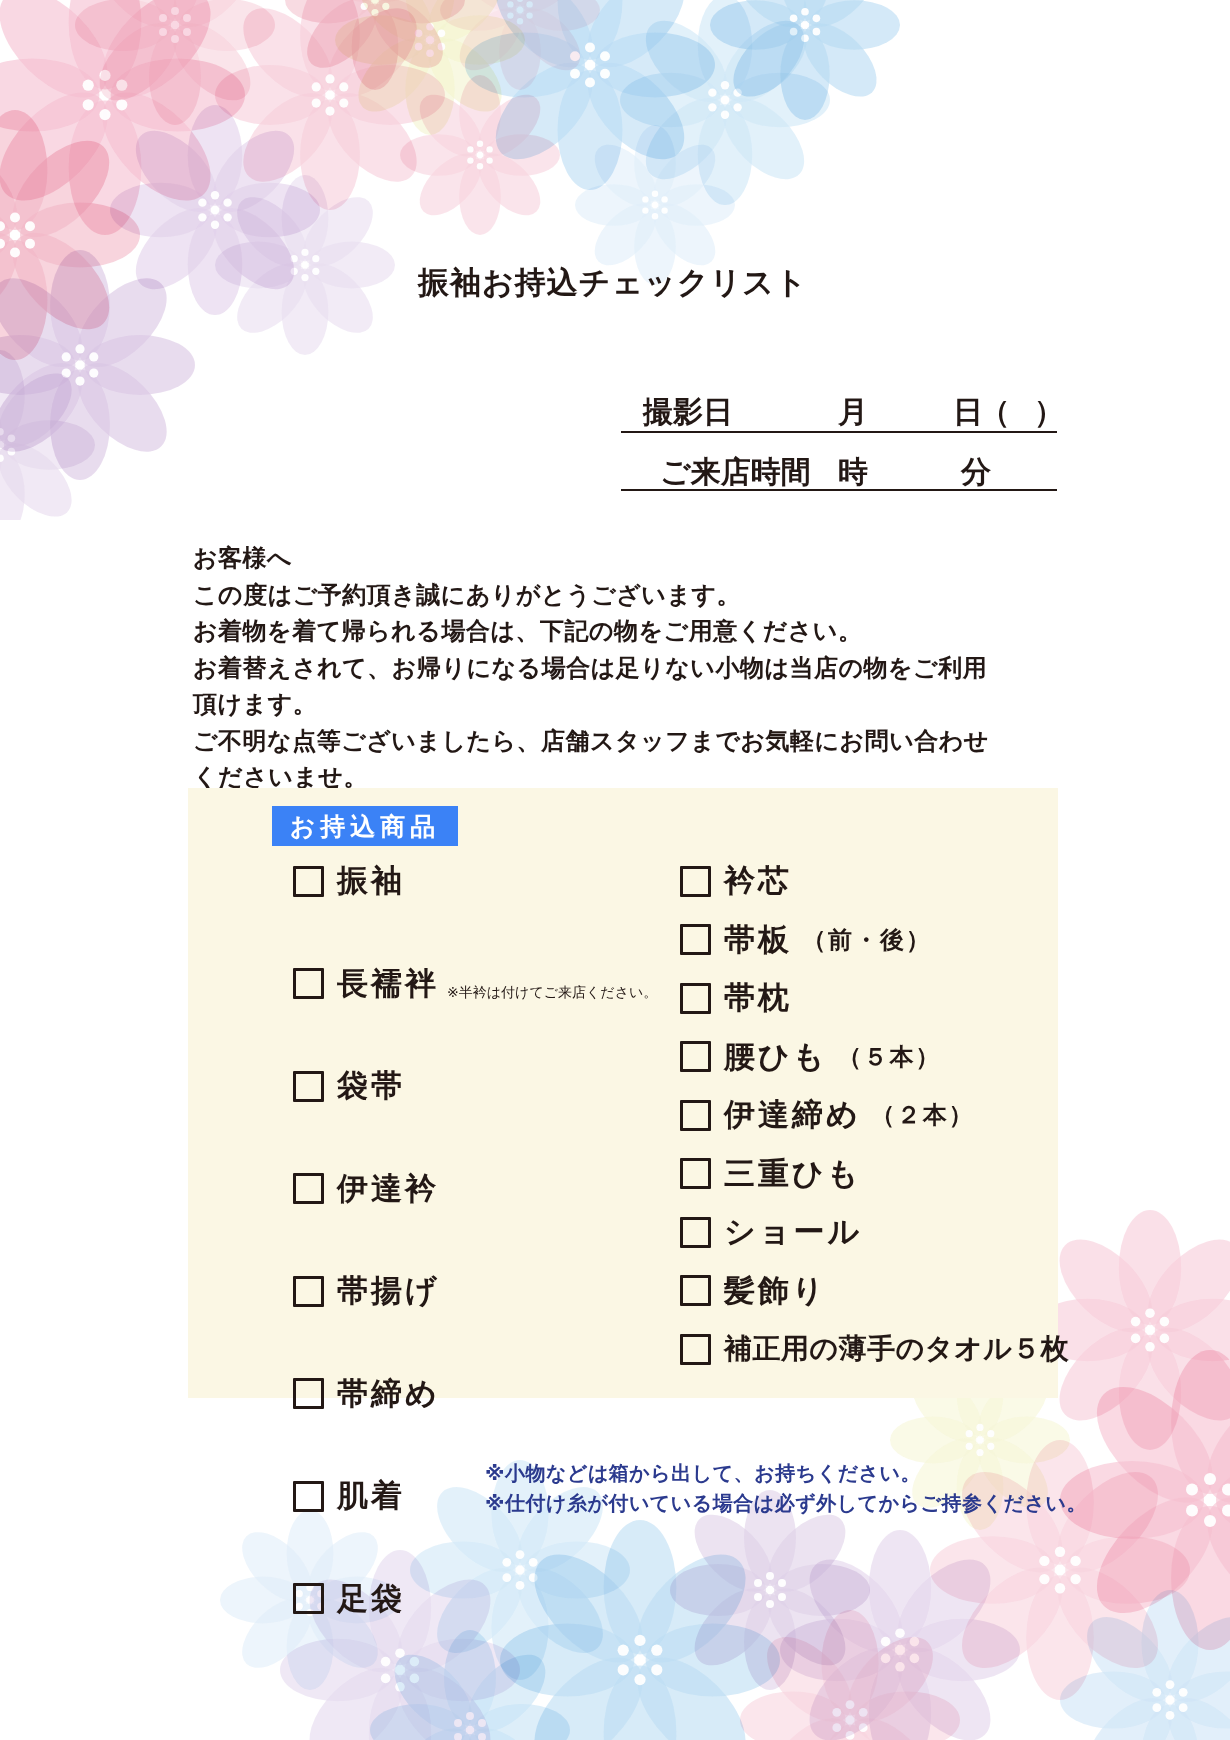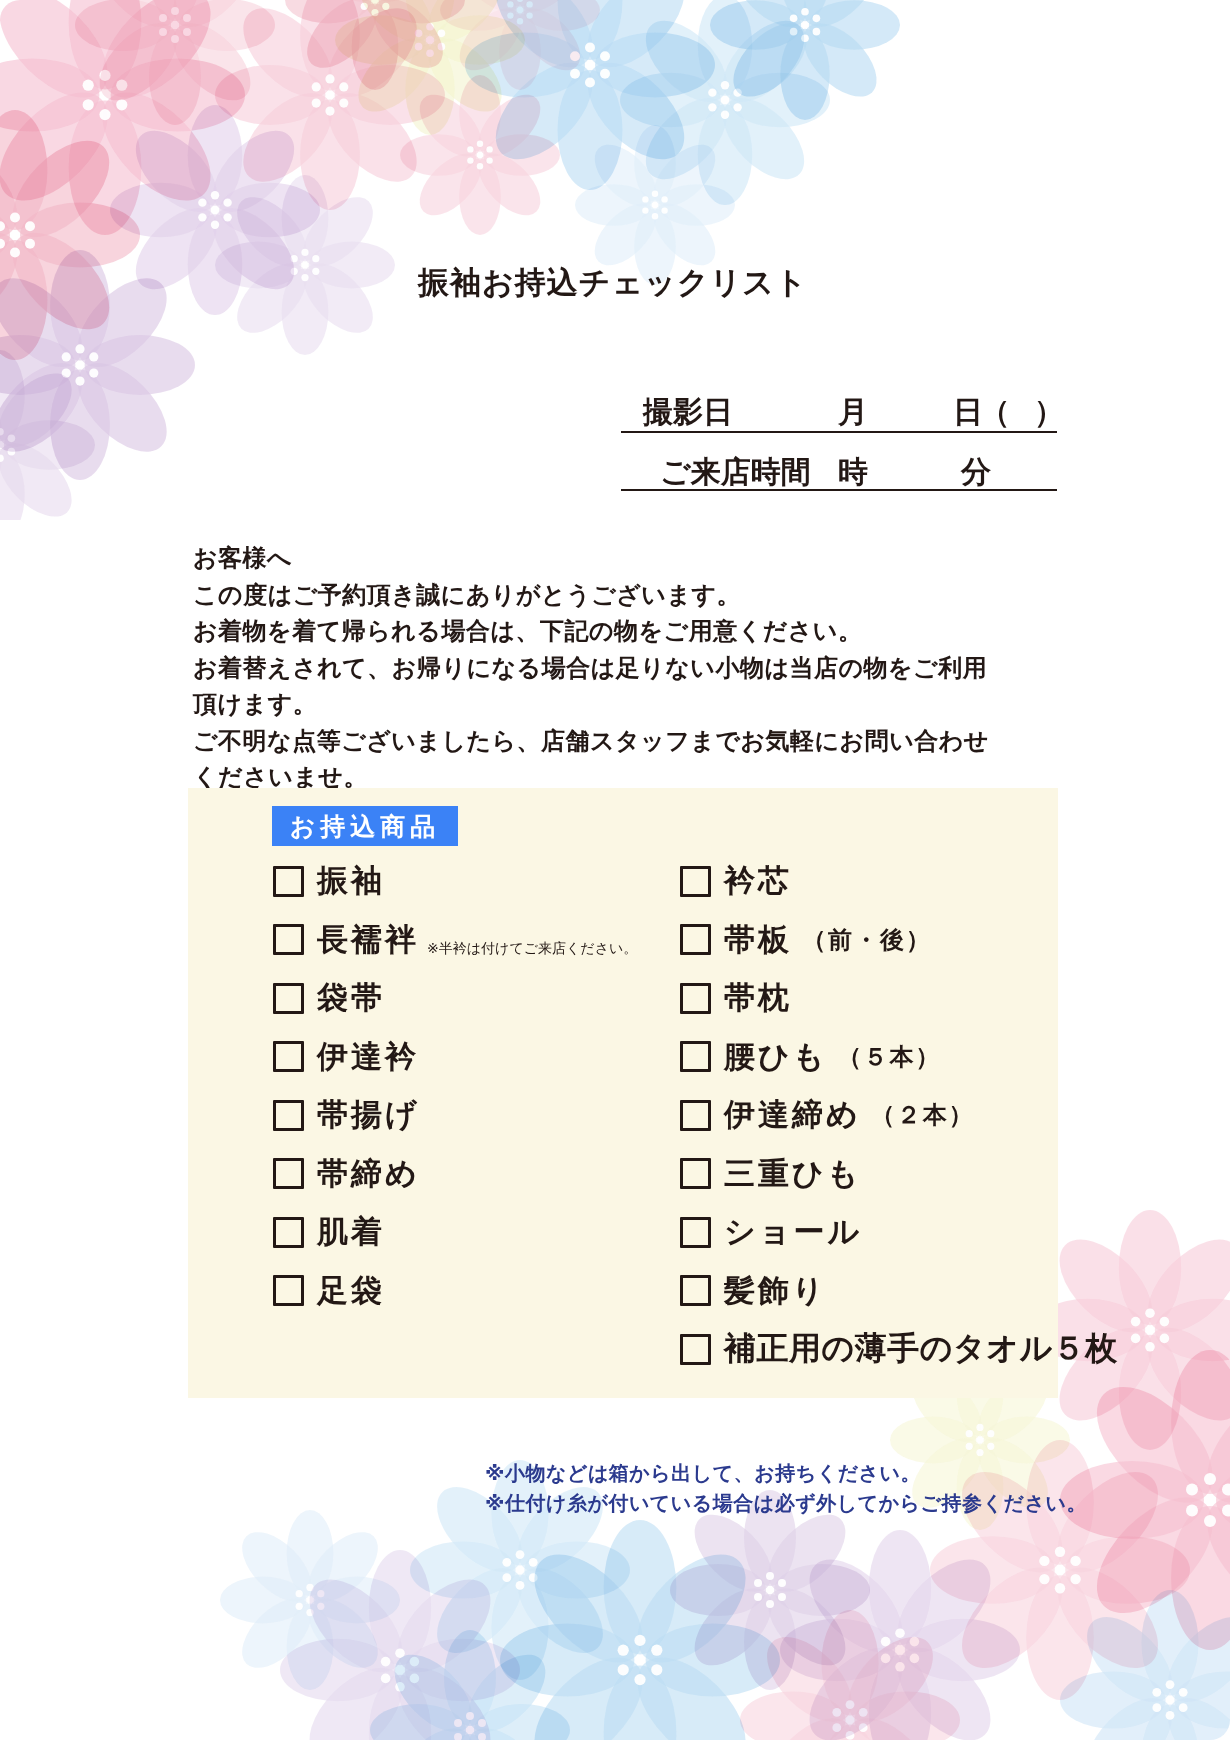--- a/index.html
+++ b/index.html
@@ -1,43 +1,43 @@
 <!DOCTYPE html>
 <html><head>
 <meta charset="utf-8">
 <style>
   html,body{margin:0;padding:0;}
   body{width:1230px;height:1740px;background:#ffffff;font-family:"DejaVu Sans",sans-serif;color:#231815;}
-  .page{position:relative;width:1230px;height:1740px;overflow:hidden;background:#ffffff;border-radius:20px;}
+  .page{position:relative;width:1230px;height:1740px;overflow:hidden;background:#ffffff;}
 
   .flowers{position:absolute;pointer-events:none;}
   .flowers use{mix-blend-mode:multiply;}
   #flowers-top{left:0;top:0;}
   #flowers-bottom{left:0;top:1210px;}
 
   .page-title{position:absolute;left:418px;top:262px;font-size:31px;font-weight:900;letter-spacing:1px;}
 
   .sched{position:absolute;font-size:30px;font-weight:900;}
   .fill-line{position:absolute;height:0;border-top:2px solid #231815;}
 
   .greeting{position:absolute;left:193px;top:540px;width:800px;font-size:24px;font-weight:900;line-height:36.5px;letter-spacing:0.5px;}
 
   .items-box{position:absolute;left:188px;top:788px;width:870px;height:610px;background:#fbf7e4;}
   .box-label{position:absolute;left:272px;top:806px;width:186px;height:40px;background:#3b82f6;color:#ffffff;
              font-size:25px;font-weight:900;letter-spacing:5px;display:flex;align-items:center;justify-content:center;}
 
   .col{position:absolute;top:852px;display:flex;flex-direction:column;}
-  .col-left{left:273px;}
+  .col-left{left:293px;gap:44px;}
   .col-right{left:680px;}
   .item{display:flex;align-items:center;height:58.5px;white-space:nowrap;}
   .checkbox{width:25px;height:25px;border:3px solid #231815;border-radius:1px;margin-right:13px;flex:0 0 auto;background:transparent;}
   .item-label{font-size:31px;font-weight:900;letter-spacing:3px;}
   .item-suffix{font-size:24px;font-weight:900;letter-spacing:2px;margin-left:10px;}
   .item-note{font-size:14px;font-weight:400;align-self:flex-end;margin:0 0 11px 8px;letter-spacing:0;}
-  .col-right .item:nth-child(9) .item-label{font-size:32px;letter-spacing:0.5px;}
+  .col-right .item:nth-child(9) .item-label{font-size:28px;letter-spacing:0.5px;}
 
   .footnotes{position:absolute;left:485px;top:1458px;font-size:20px;font-weight:900;line-height:30px;color:#2b3a8e;letter-spacing:0.5px;}
 </style>
 </head>
 <body>
 
 <div class="page">
 
   <svg width="0" height="0" style="position:absolute">
     <defs>

